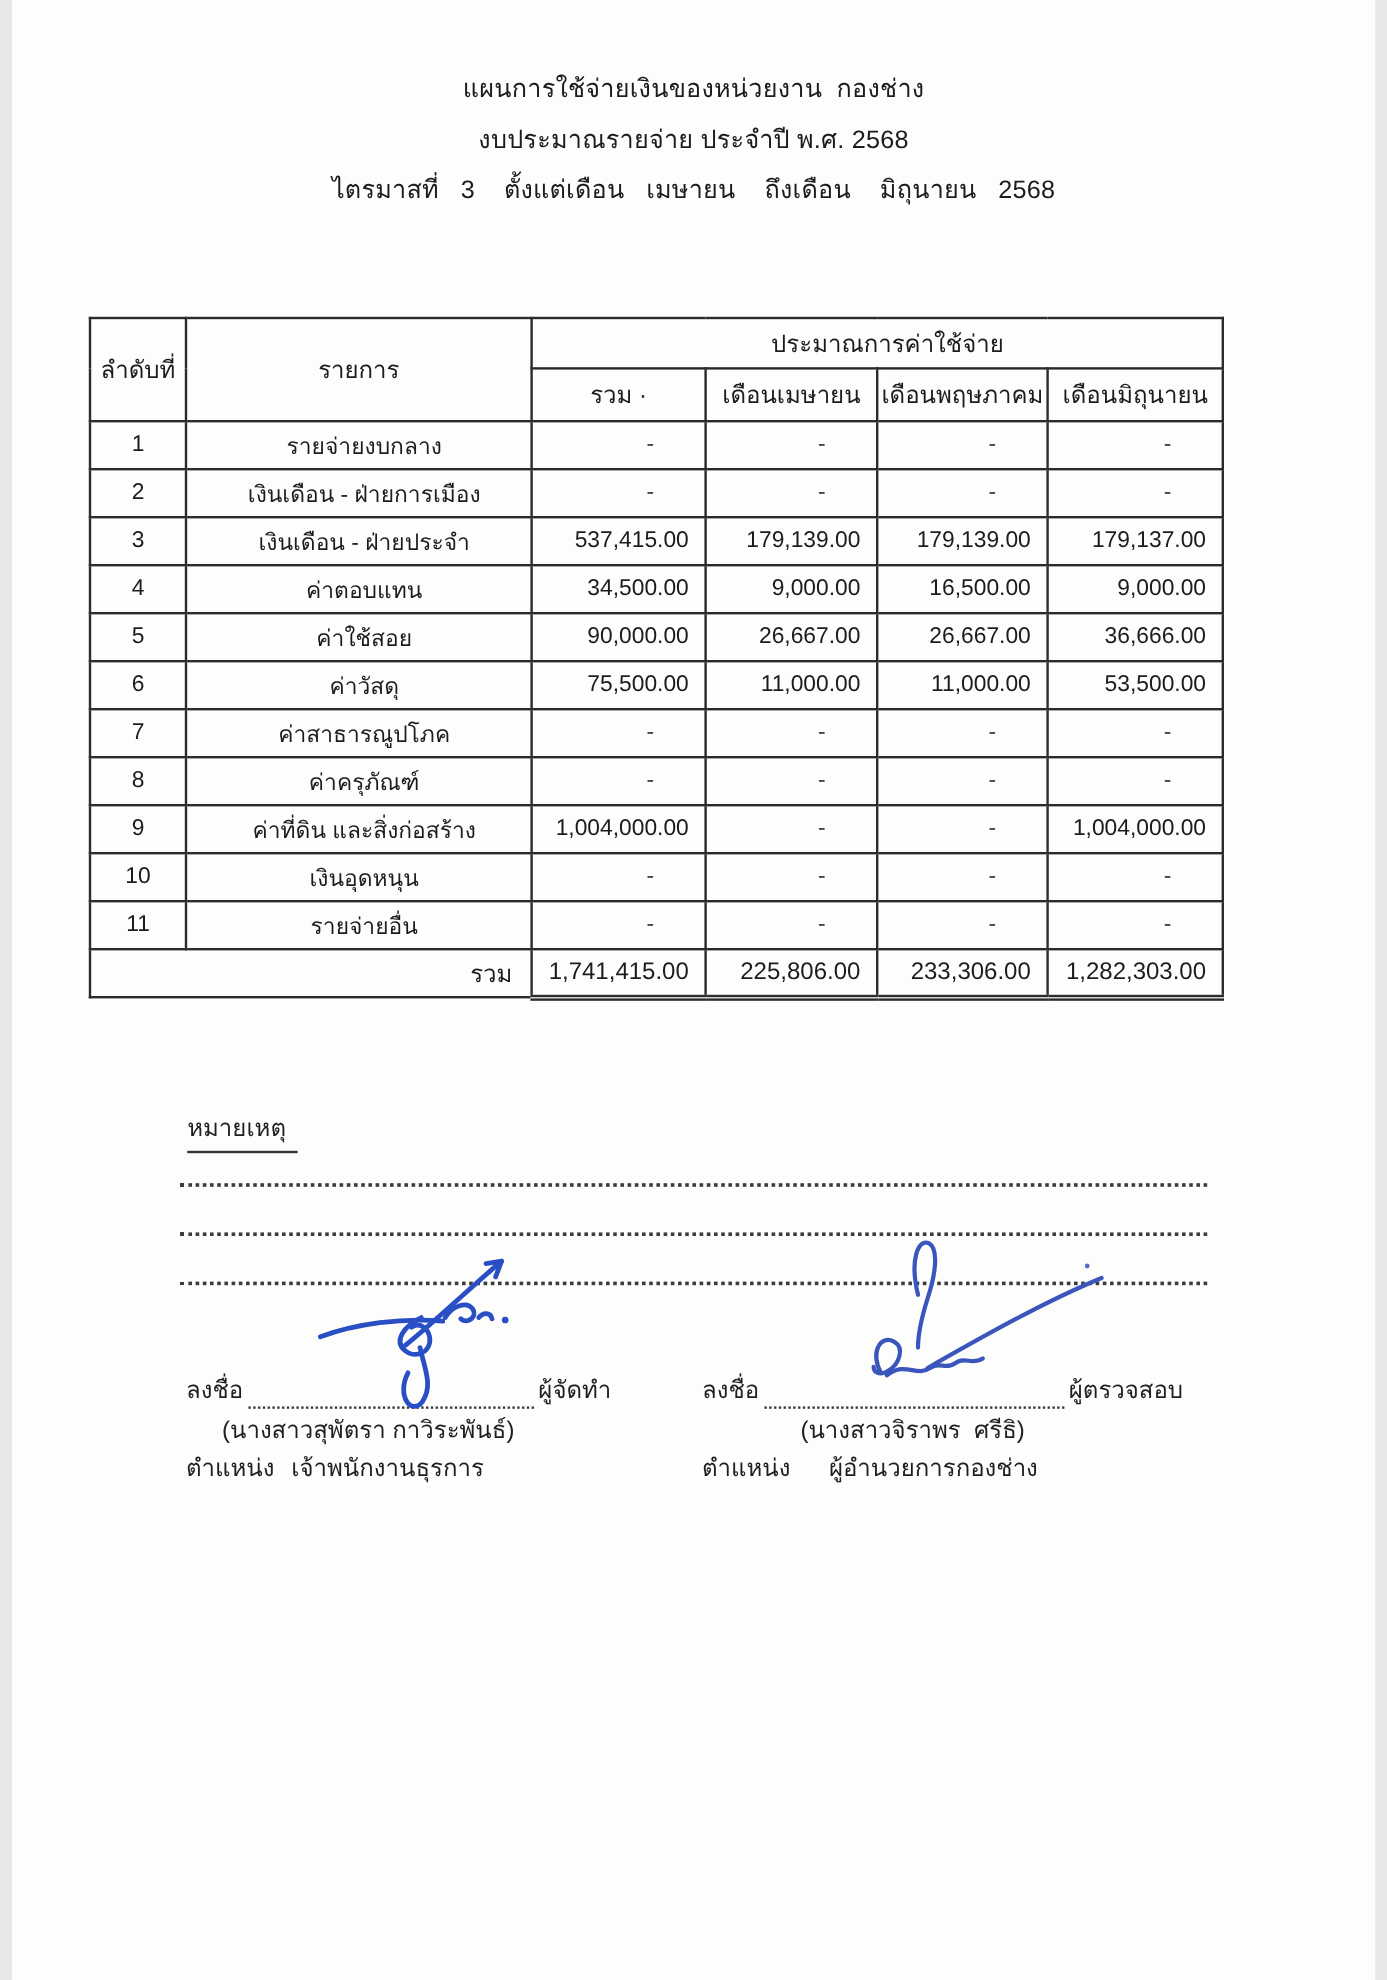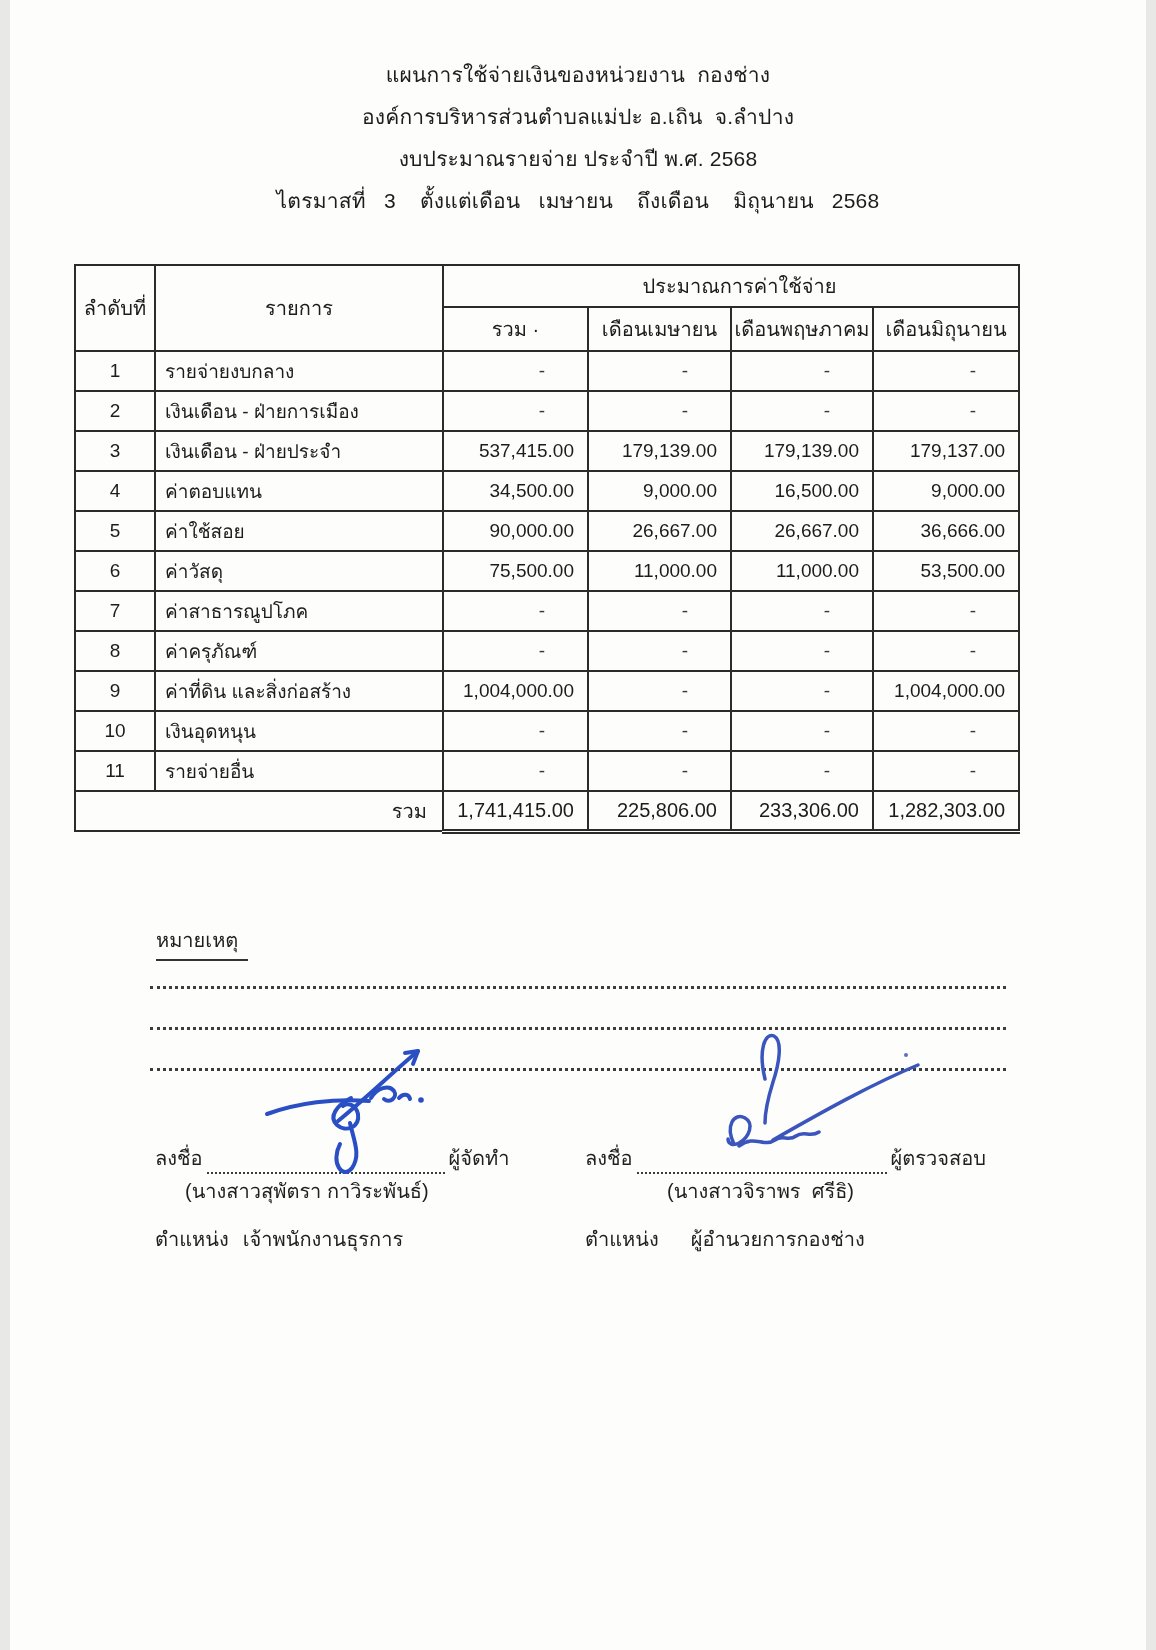--- a/index.html
+++ b/index.html
@@ -53,21 +53,21 @@
   }
   .doc-table thead th {
     font-weight: normal;
     font-size: 20px;
     text-align: center;
   }
   .h-group { height: 42px; padding-left: 17px; }
   .h-sub   { height: 44px; }
   .doc-table tbody td { height: 40px; }
   .c-no   { text-align: center; }
-  .c-item { text-align: left; padding-left: 9px; }
+  .c-item { text-align: center; padding-left: 9px; }
   .c-num  { text-align: right; padding-right: 13px; }
   .c-num.dash { padding-right: 42px; color: #3a3a3a; }
   .total-label {
     border: none;
     text-align: right;
     padding-right: 15px;
     font-size: 20px;
   }
   .total-row td { height: 50px; font-size: 20px; }
   .total-row .c-num { border-bottom: 5px double #2b2b2b; margin-left: 48px; }
@@ -102,37 +102,36 @@
     display: inline-block;
     height: 20px;
     border-bottom: 2.5px dotted #3c3c3c;
     margin: 0 4px;
   }
   .sig-left .sig-dots  { width: 238px; }
   .sig-right .sig-dots { width: 250px; }
   .sig-name { margin-top: 1px; white-space: pre; }
   .sig-left .sig-name  { padding-left: 30px; }
   .sig-right .sig-name { padding-left: 82px; }
-  .sig-position { margin-top: 16px; display: flex; }
+  .sig-position { margin-top: 0; display: flex; }
   .sig-left .sig-position  .pos-gap { width: 14px; }
   .sig-right .sig-position .pos-gap { width: 32px; }
 
   
   .sig-svg { position: absolute; pointer-events: none; }
   .sig-svg-left  { left: 243px; top: 1036px; }
   .sig-svg-right { left: 662px; top: 1024px; }
 </style>
 </head>
 <body>
 
 <div class="page">
 
   <div class="title-block">
     <div class="title-line">แผนการใช้จ่ายเงินของหน่วยงาน  กองช่าง</div>
-    <div class="title-line">องค์การบริหารส่วนตำบลแม่ปะ อ.เถิน  จ.ลำปาง</div>
     <div class="title-line">งบประมาณรายจ่าย ประจำปี พ.ศ. 2568</div>
     <div class="title-line">ไตรมาสที่   3    ตั้งแต่เดือน   เมษายน    ถึงเดือน    มิถุนายน   2568</div>
   </div>
 
   <table class="doc-table">
     <colgroup>
       <col style="width:80px">
       <col style="width:288px">
       <col style="width:145px">
       <col style="width:143px">

